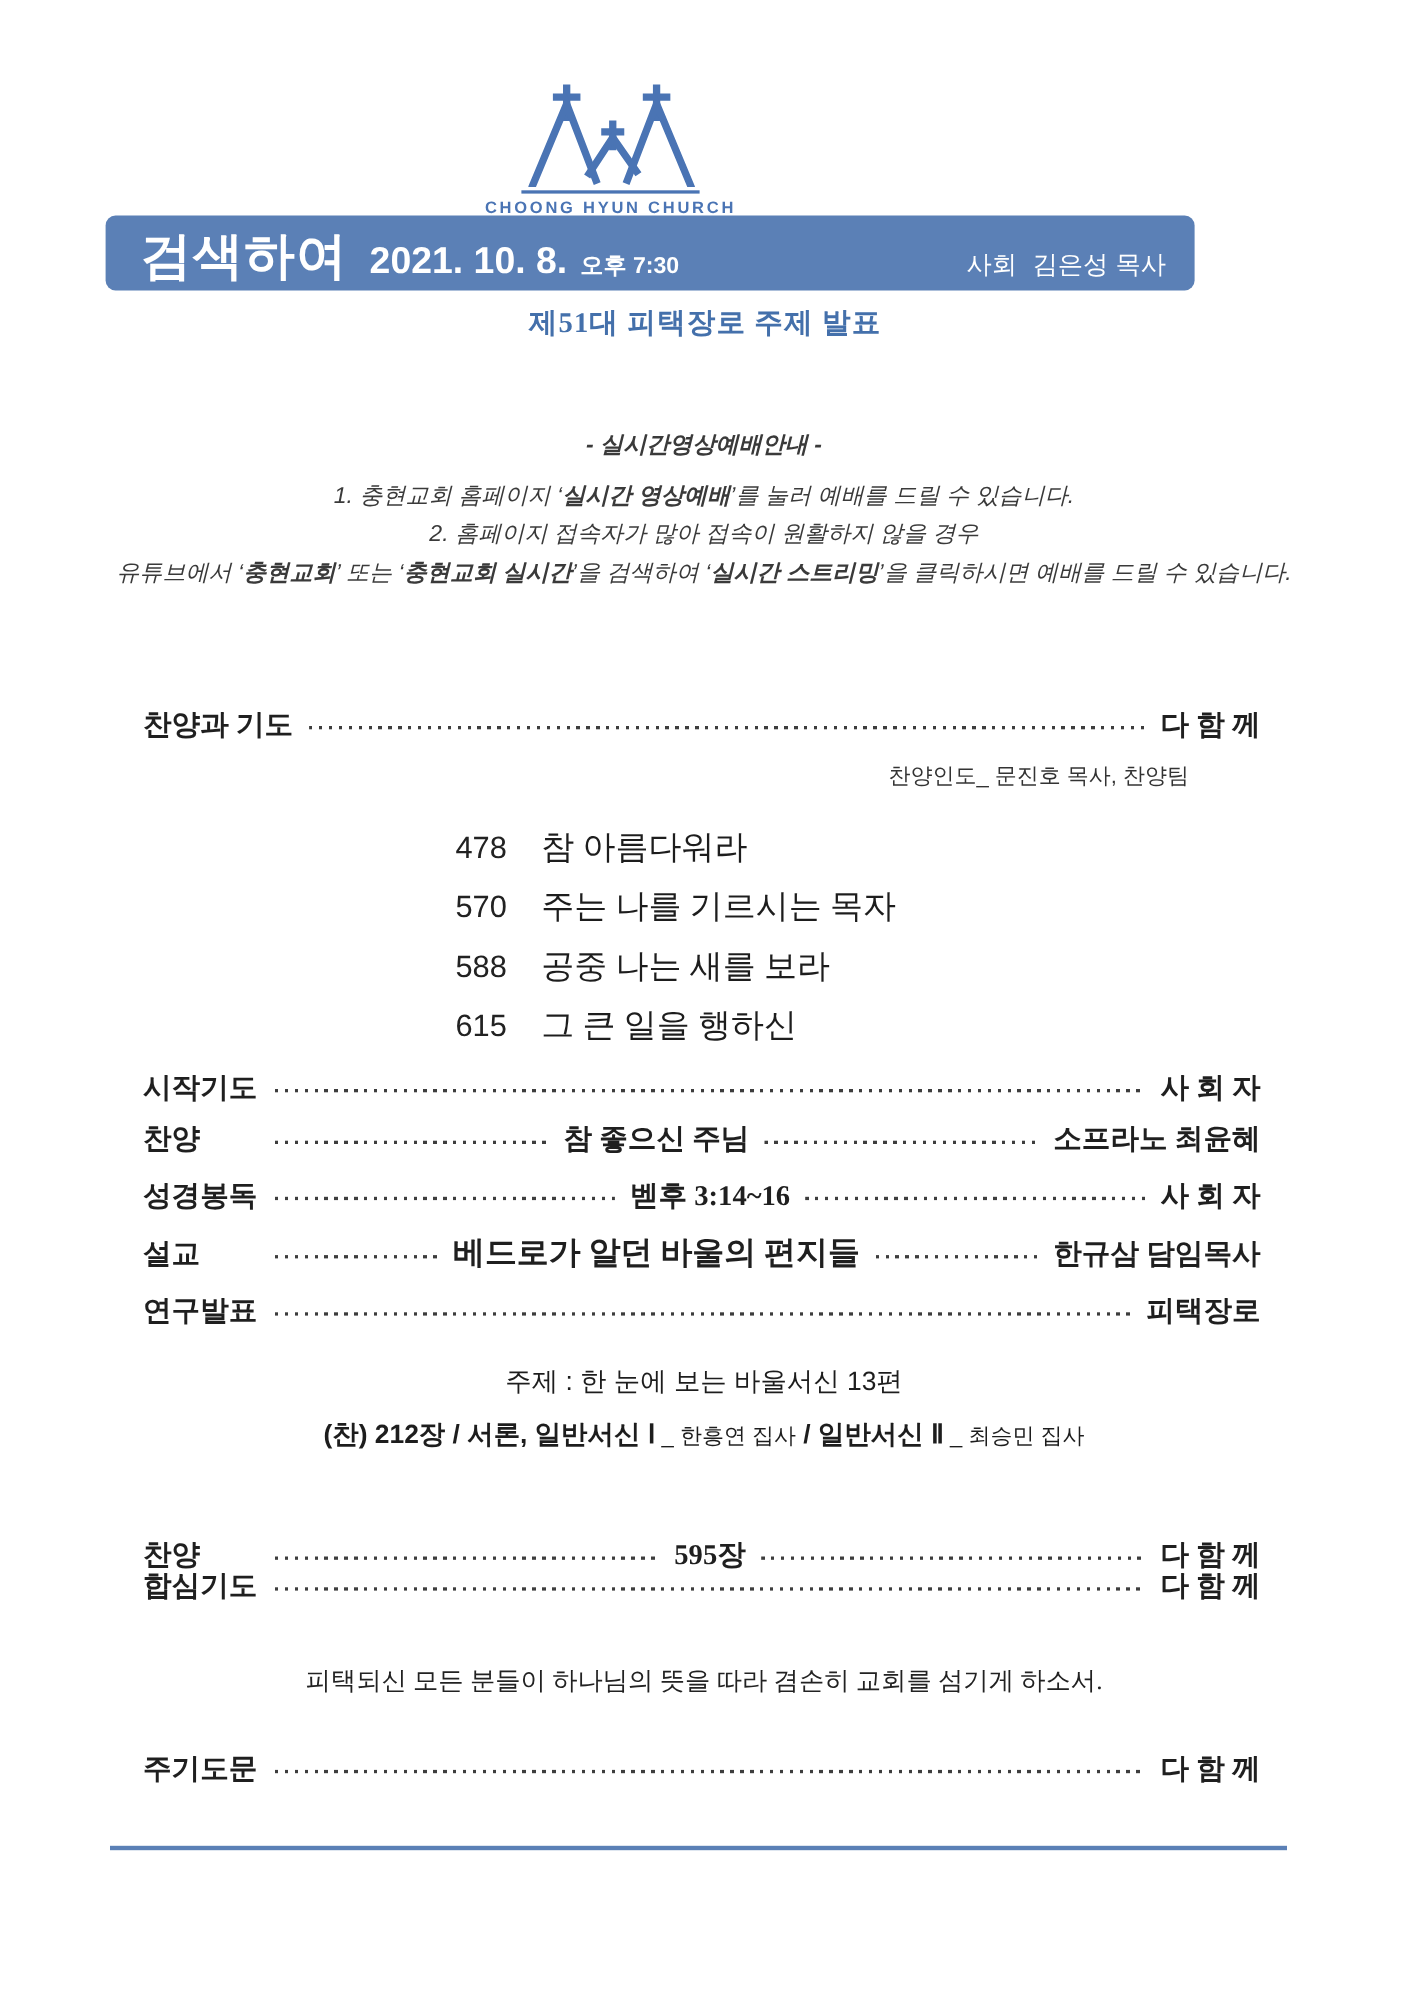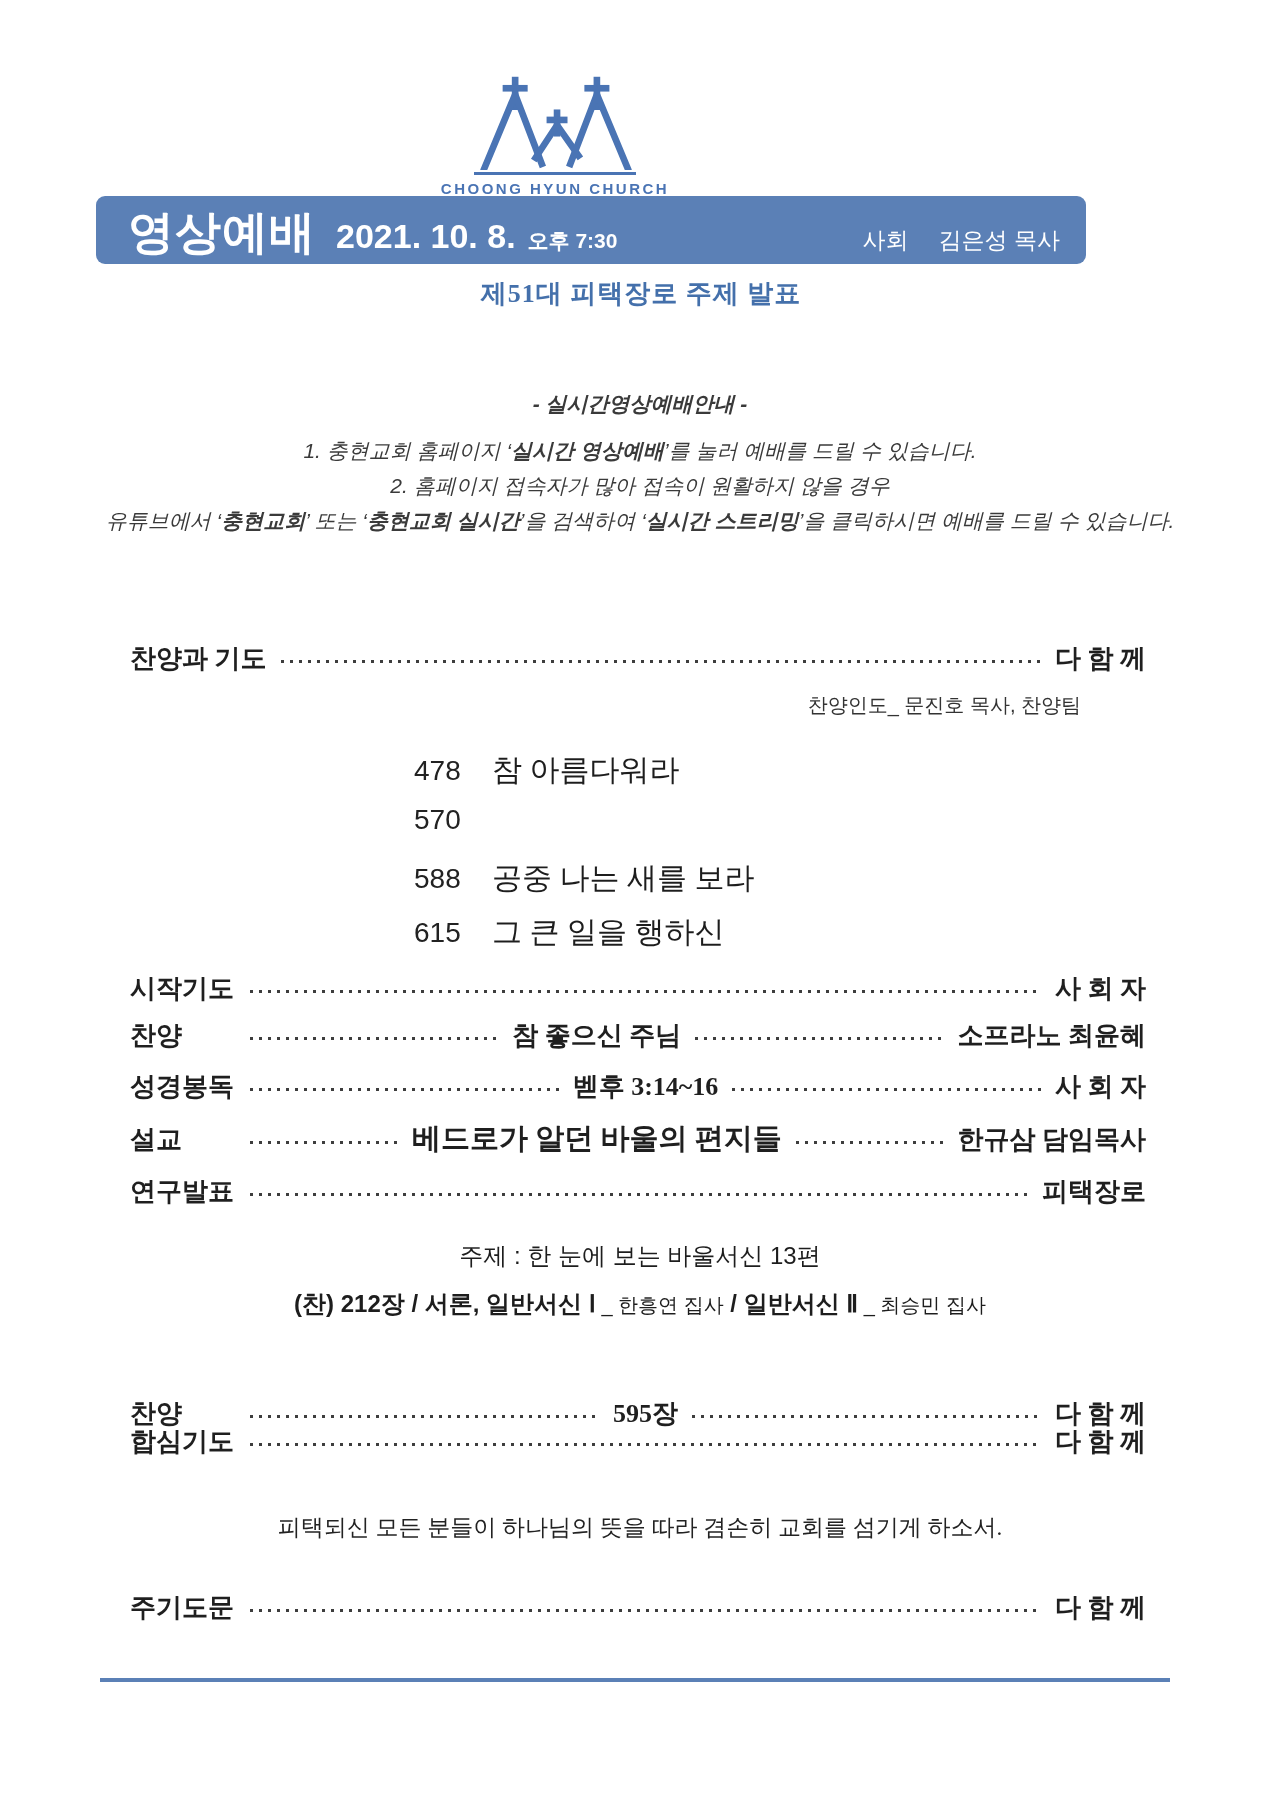--- a/index.html
+++ b/index.html
@@ -13,21 +13,21 @@
   .logo-name { margin-top:5px; font-size:15px; font-weight:700; letter-spacing:2.5px;
                color:#4a74b4; white-space:nowrap; }
 
   
   .bar { position:absolute; left:96px; top:196px; width:990px; height:68px;
          background:#5b80b6; border-radius:9px; display:flex; align-items:baseline;
          padding:6px 26px 0 32px; color:#ffffff; }
   .bar-title { font-size:46px; font-weight:800; letter-spacing:1px; }
   .bar-date  { font-size:34px; font-weight:700; margin-left:20px; }
   .bar-time  { font-size:21px; font-weight:700; margin-left:12px; }
-  .bar-right { margin-left:auto; font-size:23px; font-weight:500; display:flex; gap:30px; }
+  .bar-right { margin-left:auto; font-size:23px; font-weight:500; display:flex; gap:14px; }
 
   
   .subtitle { position:absolute; left:96px; top:276px; width:1090px; text-align:center;
               font-family:"Liberation Serif", serif; font-size:26px; font-weight:600;
               color:#4470ab; letter-spacing:1px; }
 
   
   .notice { position:absolute; left:60px; top:390px; width:1160px; text-align:center;
             font-style:italic; color:#3a3a3a; }
   .notice-title { font-size:21px; font-weight:600; margin-bottom:15px; }
@@ -82,21 +82,21 @@
       <polyline points="116,4 116,30"></polyline>
       <polyline points="107,12 125,12"></polyline>
       <polyline points="90,86 116,18 146,90"></polyline>
     </svg>
   </span>
   <div class="logo-rule"></div>
   <div class="logo-name">CHOONG HYUN CHURCH</div>
 </div>
 
 <div class="bar">
-  <span class="bar-title">영상예배</span>
+  <span class="bar-title">검색하여</span>
   <span class="bar-date">2021. 10. 8.</span>
   <span class="bar-time">오후 7:30</span>
   <span class="bar-right">
     <span>사회</span>
     <span>김은성 목사</span>
   </span>
 </div>
 
 <div class="subtitle">제51대 피택장로 주제 발표</div>
 
@@ -114,20 +114,21 @@
 </div>
 
 <div class="leader-note" style="top:692px">찬양인도_ 문진호 목사, 찬양팀</div>
 
 <div class="hymn-row" style="top:750px">
   <span class="hymn-no">478</span>
   <span class="hymn-title">참 아름다워라</span>
 </div>
 <div class="hymn-row" style="top:804px">
   <span class="hymn-no">570</span>
+  <span class="hymn-title">주는 나를 기르시는 목자</span>
 </div>
 <div class="hymn-row" style="top:858px">
   <span class="hymn-no">588</span>
   <span class="hymn-title">공중 나는 새를 보라</span>
 </div>
 <div class="hymn-row" style="top:912px">
   <span class="hymn-no">615</span>
   <span class="hymn-title">그 큰 일을 행하신</span>
 </div>
 

